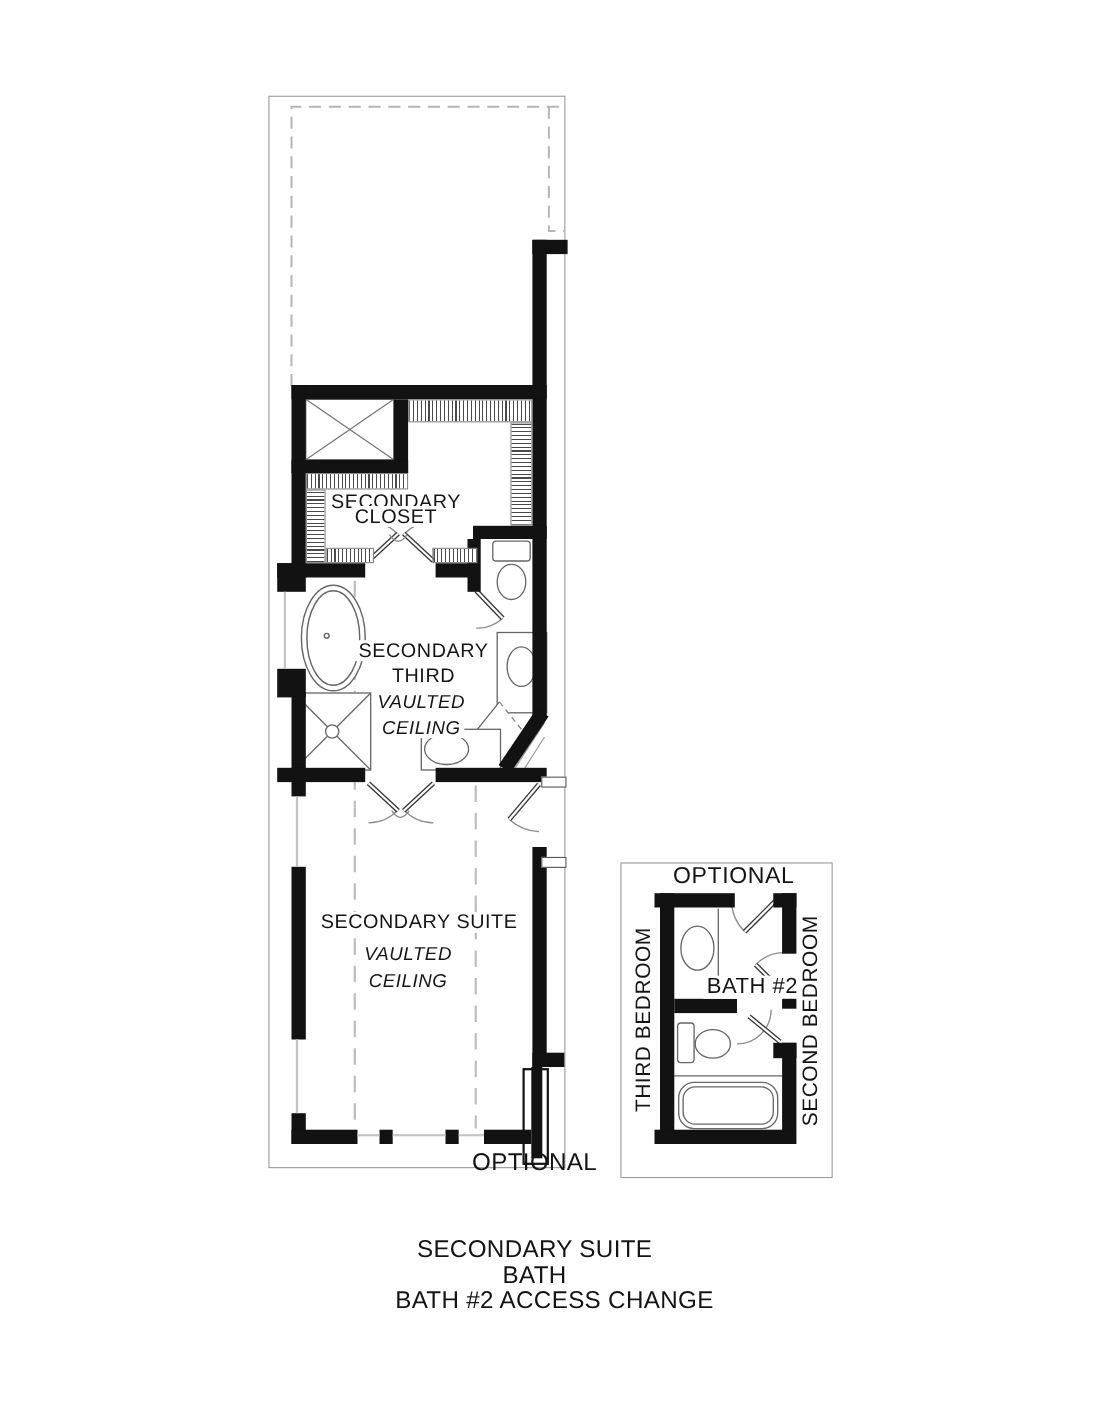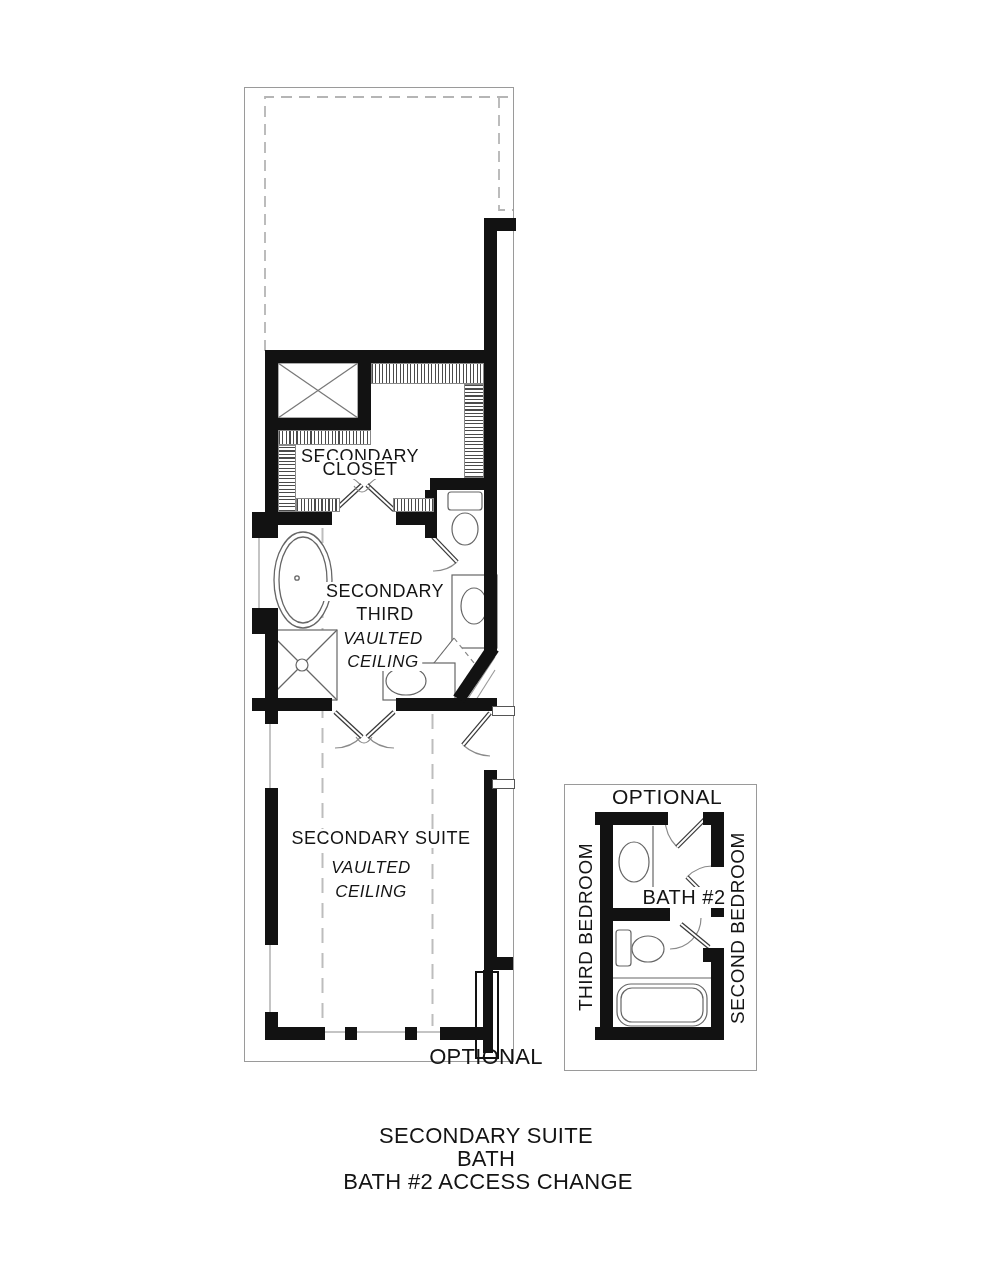--- a/index.html
+++ b/index.html
@@ -234,16 +234,16 @@
 
   <div class="label room" style="left:667px;top:786px;font-size:21px;">OPTIONAL</div>
   <div class="label room" style="left:684px;top:887px;font-size:20px;">BATH #2</div>
   <div class="vlabel" style="left:586px;top:927px;">THIRD BEDROOM</div>
   <div class="vlabel" style="left:738px;top:928px;">SECOND BEDROOM</div>
 
   <div>
     <div class="caption-line" style="left:486px;top:1044px;">OPTIONAL</div>
     <div class="caption-line" style="left:486px;top:1123px;">SECONDARY SUITE</div>
     <div class="caption-line" style="left:486px;top:1146px;">BATH</div>
-    <div class="caption-line" style="left:488px;top:1169px;">BATH #2 ACCESS CHANGE</div>
+    <div class="caption-line" style="left:504px;top:1169px;">BATH #2 ACCESS CHANGE</div>
   </div>
 
 </div>
 
 </body></html>

